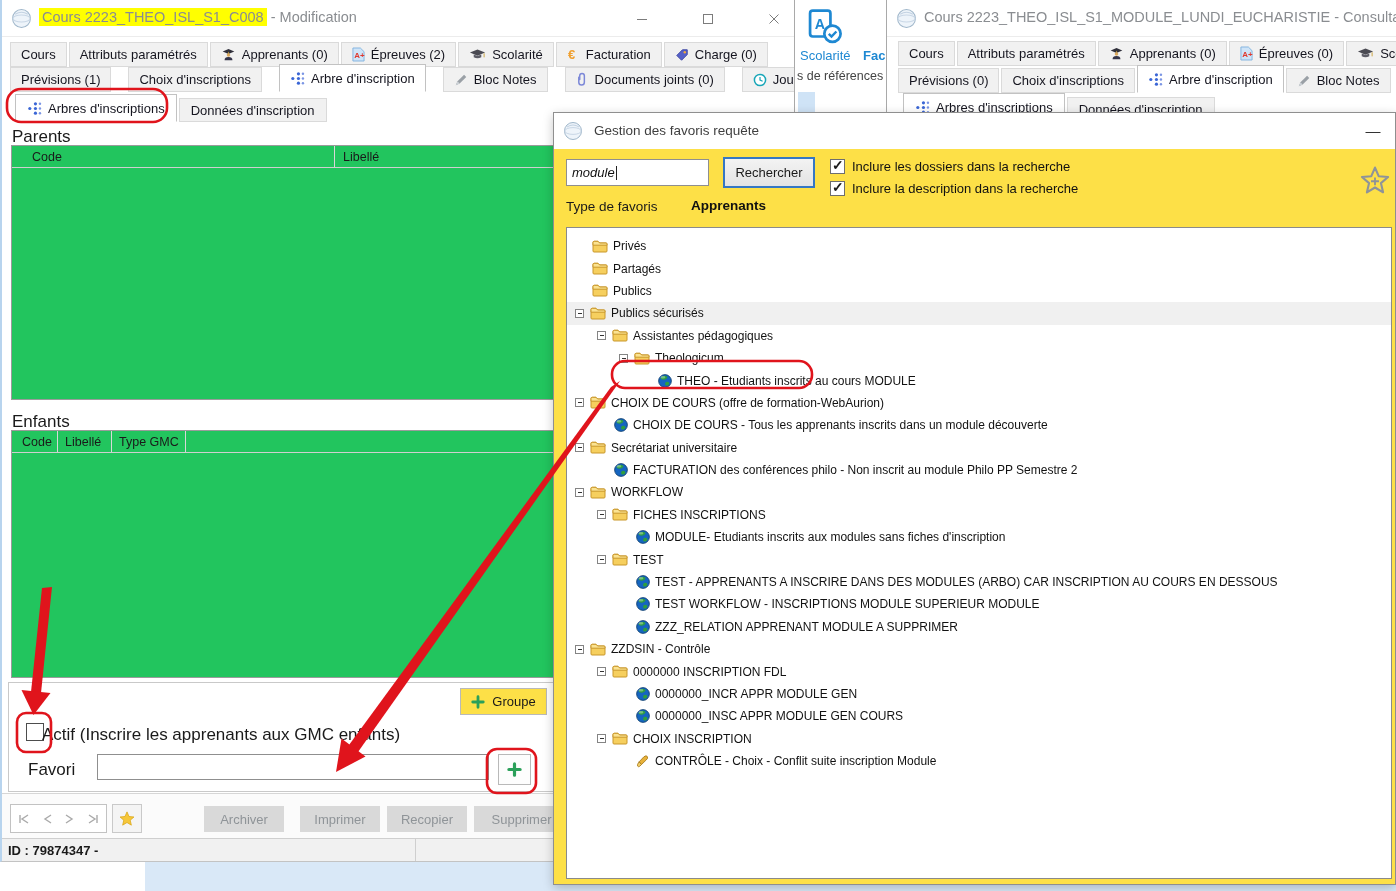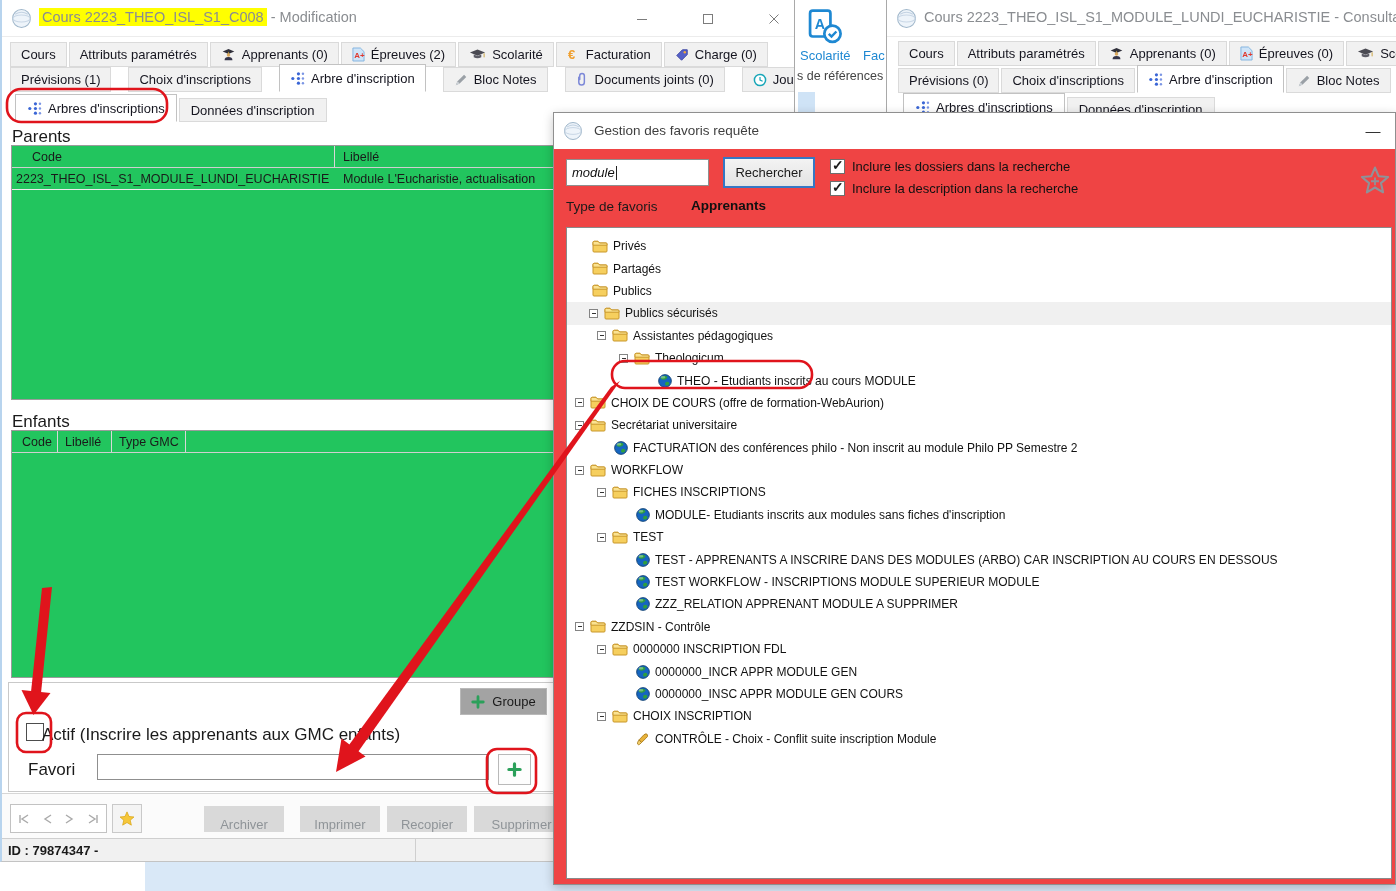--- a/index.html
+++ b/index.html
@@ -40,41 +40,41 @@
   .tbl { position:absolute; background:#22c55e; border:1px solid #9b9b9b; }
   .tbl-h { display:flex; height:22px; border-bottom:1px solid #cfcfcf; align-items:center;
            font-size:12.5px; color:#1a1a1a; }
   .tbl-h .c { border-right:1px solid #d8d8d8; height:100%; display:flex; align-items:center; }
   .tbl-r { display:flex; height:22px; align-items:center; font-size:12.5px; color:#1a1a1a;
            border-bottom:1px solid #ededed; white-space:nowrap; }
 
   .groupbox { position:absolute; border:1px solid #c9c9c9; background:#fff; }
 
   .btn { display:flex; align-items:center; justify-content:center; gap:7px; font-size:13px;
-         background:#a3a3a3; border:1px solid #b9b9b9; color:#1a1a1a; }
-  .btn.flat { background:#d9d9d9; border:none; color:#8f9498;align-items:flex-end; }
+         background:#fde047; border:1px solid #b9b9b9; color:#1a1a1a; }
+  .btn.flat { background:#d9d9d9; border:none; color:#8f9498; }
 
   .checkbox { position:absolute; width:18px; height:18px; border:1px solid #4d4d4d; background:#fff; }
 
   .input { position:absolute; background:#fff; border:1px solid #8f8f8f; font-size:13px;
            color:#111; display:flex; align-items:center; padding-left:5px; }
   .caret { display:inline-block; width:1px; height:14px; background:#222; margin-left:1px; }
 
   .toolbar-sep { position:absolute; width:1px; background:#cfcfcf; }
   #statusbar { position:absolute; left:0; top:838px; width:793px; height:24px; background:#f1f1f1;
                border-top:1px solid #cfcfcf; font-size:13px; font-weight:bold; color:#1a1a1a; }
   #statusbar span { position:absolute; left:6px; top:4px; }
 
   
   #backdrop { left:795px; top:0; width:91px; height:862px; background:#fff; z-index:1; }
   #backdrop .rlabel { position:absolute; font-size:13px; color:#1e88d2; white-space:nowrap; }
   #backdrop .glabel { position:absolute; font-size:12.5px; color:#444; white-space:nowrap; }
 
   
-  #dialog { left:553px; top:112px; width:843px; height:773px; background:#ef4444; z-index:5;
+  #dialog { left:553px; top:112px; width:843px; height:773px; background:#fde047; z-index:5;
             border:1px solid #8f8f8f; box-shadow:0 3px 10px rgba(0,0,0,.22); }
   #dialog .titlebar { height:36px; border-bottom:none; }
   #dlg-title { position:absolute; left:40px; top:10px; font-size:13.5px; color:#3f3f3f; }
   #dlg-min { position:absolute; right:12px; top:8px; width:20px; height:18px; color:#333;
              font-size:15px; display:flex; align-items:center; justify-content:center; }
   .cb-row { position:absolute; display:flex; align-items:center; gap:7px; font-size:13px; color:#111; }
   .cb-box { width:15px; height:15px; border:1px solid #6e6e6e; background:#fff; position:relative; flex:none; }
   .cb-box .mark { position:absolute; left:1px; top:-3px; font-size:14px; font-weight:bold; color:#1b1b1b; }
 
   #tree-panel { position:absolute; left:12px; top:114px; width:826px; height:652px;
@@ -100,21 +100,21 @@
   <div id="backdrop" class="abs">
     <span class="icon abs" style="left:11px; top:8px;">
         <svg width="38" height="38" viewBox="0 0 28 28">
           <rect x="3" y="2" width="15" height="19" rx="2" fill="#fff" stroke="#1e88d2" stroke-width="2"></rect>
           <text x="6.4" y="15.5" font-size="10.5" font-weight="bold" fill="#1e88d2" font-family="sans-serif">A</text>
           <circle cx="19.5" cy="19" r="6" fill="#fff" stroke="#1e88d2" stroke-width="2"></circle>
           <path d="M16.8 19 L18.8 21 L22.4 17.3" stroke="#1e88d2" stroke-width="1.8" fill="none"></path>
         </svg>
       </span>
     <span class="rlabel" style="left:5px; top:48px;">Scolarité</span>
-    <span class="rlabel" style="left:68px; top:48px;">Fac</span>
+    <span class="rlabel" style="left:68px; top:48px;font-weight:bold;">Fac</span>
     <span class="glabel" style="left:2px; top:69px;">s de références</span>
     <div class="abs" style="left:3px; top:92px; width:17px; height:22px; background:#cfe3f6;"></div>
     <div class="abs" style="left:0; top:112px; width:91px; height:750px; background:#dce9f7;"></div>
   </div>
 
   <div id="main-win" class="abs win">
     <div class="titlebar">
       <span class="logo icon">
           <svg width="21" height="21" viewBox="0 0 20 20">
             <circle cx="10" cy="10" r="8.5" fill="#eef4fa" stroke="#9fb6ca"></circle>
@@ -262,24 +262,20 @@
           <span>Données d'inscription</span>
         </div>
       </div>
 
     <span class="sect-label" style="left:10px; top:127px;">Parents</span>
     <div class="tbl" style="left:9px; top:145px; width:780px; height:255px;">
       <div class="tbl-h">
         <div class="c" style="width:323px; padding-left:20px;">Code</div>
         <div class="c" style="flex:1; padding-left:8px; border-right:none;">Libellé</div>
       </div>
-      <div class="tbl-r">
-        <div style="width:323px; padding-left:4px; overflow:hidden;">2223_THEO_ISL_S1_MODULE_LUNDI_EUCHARISTIE</div>
-        <div style="flex:1; padding-left:8px; overflow:hidden;">Module L'Eucharistie, actualisation</div>
-      </div>
     </div>
 
     <span class="sect-label" style="left:10px; top:412px;">Enfants</span>
     <div class="tbl" style="left:9px; top:430px; width:780px; height:248px;">
       <div class="tbl-h">
         <div class="c" style="width:46px; padding-left:10px;">Code</div>
         <div class="c" style="width:54px; padding-left:7px;">Libellé</div>
         <div class="c" style="width:74px; padding-left:7px;">Type GMC</div>
       </div>
     </div>
@@ -528,21 +524,21 @@
         <div class="trow" style="padding-left:8px">
           <span class="exp-slot"></span>
           <span class="icon">
             <svg width="16" height="13" viewBox="0 0 16 13">
               <path d="M1 2.5 Q1 1.3 2.2 1.3 L6 1.3 L7.6 3 L14 3 Q15 3 15 4 L15 11 Q15 12 14 12 L2 12 Q1 12 1 11 Z" fill="#f6cf5e" stroke="#c9972b"></path>
               <path d="M1 5.2 L15 5.2 L15 4 Q15 3 14 3 L7.6 3 L6 1.3 L2.2 1.3 Q1 1.3 1 2.5 Z" fill="#fbe391" stroke="#c9972b"></path>
             </svg>
           </span>
           <span>Publics</span>
         </div>
-        <div class="trow hl" style="padding-left:22px">
+        <div class="trow hl" style="padding-left:8px">
           <span class="expander"></span>
           <span class="icon">
             <svg width="16" height="13" viewBox="0 0 16 13">
               <path d="M1 2.5 Q1 1.3 2.2 1.3 L6 1.3 L7.6 3 L14 3 Q15 3 15 4 L15 11 Q15 12 14 12 L2 12 Q1 12 1 11 Z" fill="#f6cf5e" stroke="#c9972b"></path>
               <path d="M1 5.2 L15 5.2 L15 4 Q15 3 14 3 L7.6 3 L6 1.3 L2.2 1.3 Q1 1.3 1 2.5 Z" fill="#fbe391" stroke="#c9972b"></path>
             </svg>
           </span>
           <span>Publics sécurisés</span>
         </div>
         <div class="trow" style="padding-left:30px">
@@ -580,20 +576,33 @@
         </div>
         <div class="trow" style="padding-left:8px">
           <span class="expander"></span>
           <span class="icon">
             <svg width="16" height="13" viewBox="0 0 16 13">
               <path d="M1 2.5 Q1 1.3 2.2 1.3 L6 1.3 L7.6 3 L14 3 Q15 3 15 4 L15 11 Q15 12 14 12 L2 12 Q1 12 1 11 Z" fill="#f6cf5e" stroke="#c9972b"></path>
               <path d="M1 5.2 L15 5.2 L15 4 Q15 3 14 3 L7.6 3 L6 1.3 L2.2 1.3 Q1 1.3 1 2.5 Z" fill="#fbe391" stroke="#c9972b"></path>
             </svg>
           </span>
           <span>CHOIX DE COURS (offre de formation-WebAurion)</span>
+        </div>
+        <div class="trow" style="padding-left:30px">
+          <span class="exp-slot"></span>
+          <span class="icon">
+            <svg width="14" height="14" viewBox="0 0 16 16">
+              <circle cx="8" cy="8" r="7.3" fill="#1565c0"></circle>
+              <path d="M3 4.2 Q5.5 1.2 9 2.2 Q12 3.2 10 5.2 Q7 7.2 5 6.2 Q2.4 6 3 4.2Z" fill="#2e9e3f"></path>
+              <path d="M9 9 Q13 8 13 11 Q12 13.8 9.2 13 Q7 12 9 9Z" fill="#2e9e3f"></path>
+              <circle cx="8" cy="8" r="7.3" fill="none" stroke="#0c3a66" stroke-width="0.9"></circle>
+              <ellipse cx="5.6" cy="3.8" rx="2.8" ry="1.4" fill="rgba(255,255,255,0.35)"></ellipse>
+            </svg>
+          </span>
+          <span>CHOIX DE COURS - Tous les apprenants inscrits dans un module découverte</span>
         </div>
         <div class="trow" style="padding-left:8px">
           <span class="expander"></span>
           <span class="icon">
             <svg width="16" height="13" viewBox="0 0 16 13">
               <path d="M1 2.5 Q1 1.3 2.2 1.3 L6 1.3 L7.6 3 L14 3 Q15 3 15 4 L15 11 Q15 12 14 12 L2 12 Q1 12 1 11 Z" fill="#f6cf5e" stroke="#c9972b"></path>
               <path d="M1 5.2 L15 5.2 L15 4 Q15 3 14 3 L7.6 3 L6 1.3 L2.2 1.3 Q1 1.3 1 2.5 Z" fill="#fbe391" stroke="#c9972b"></path>
             </svg>
           </span>
           <span>Secrétariat universitaire</span>

